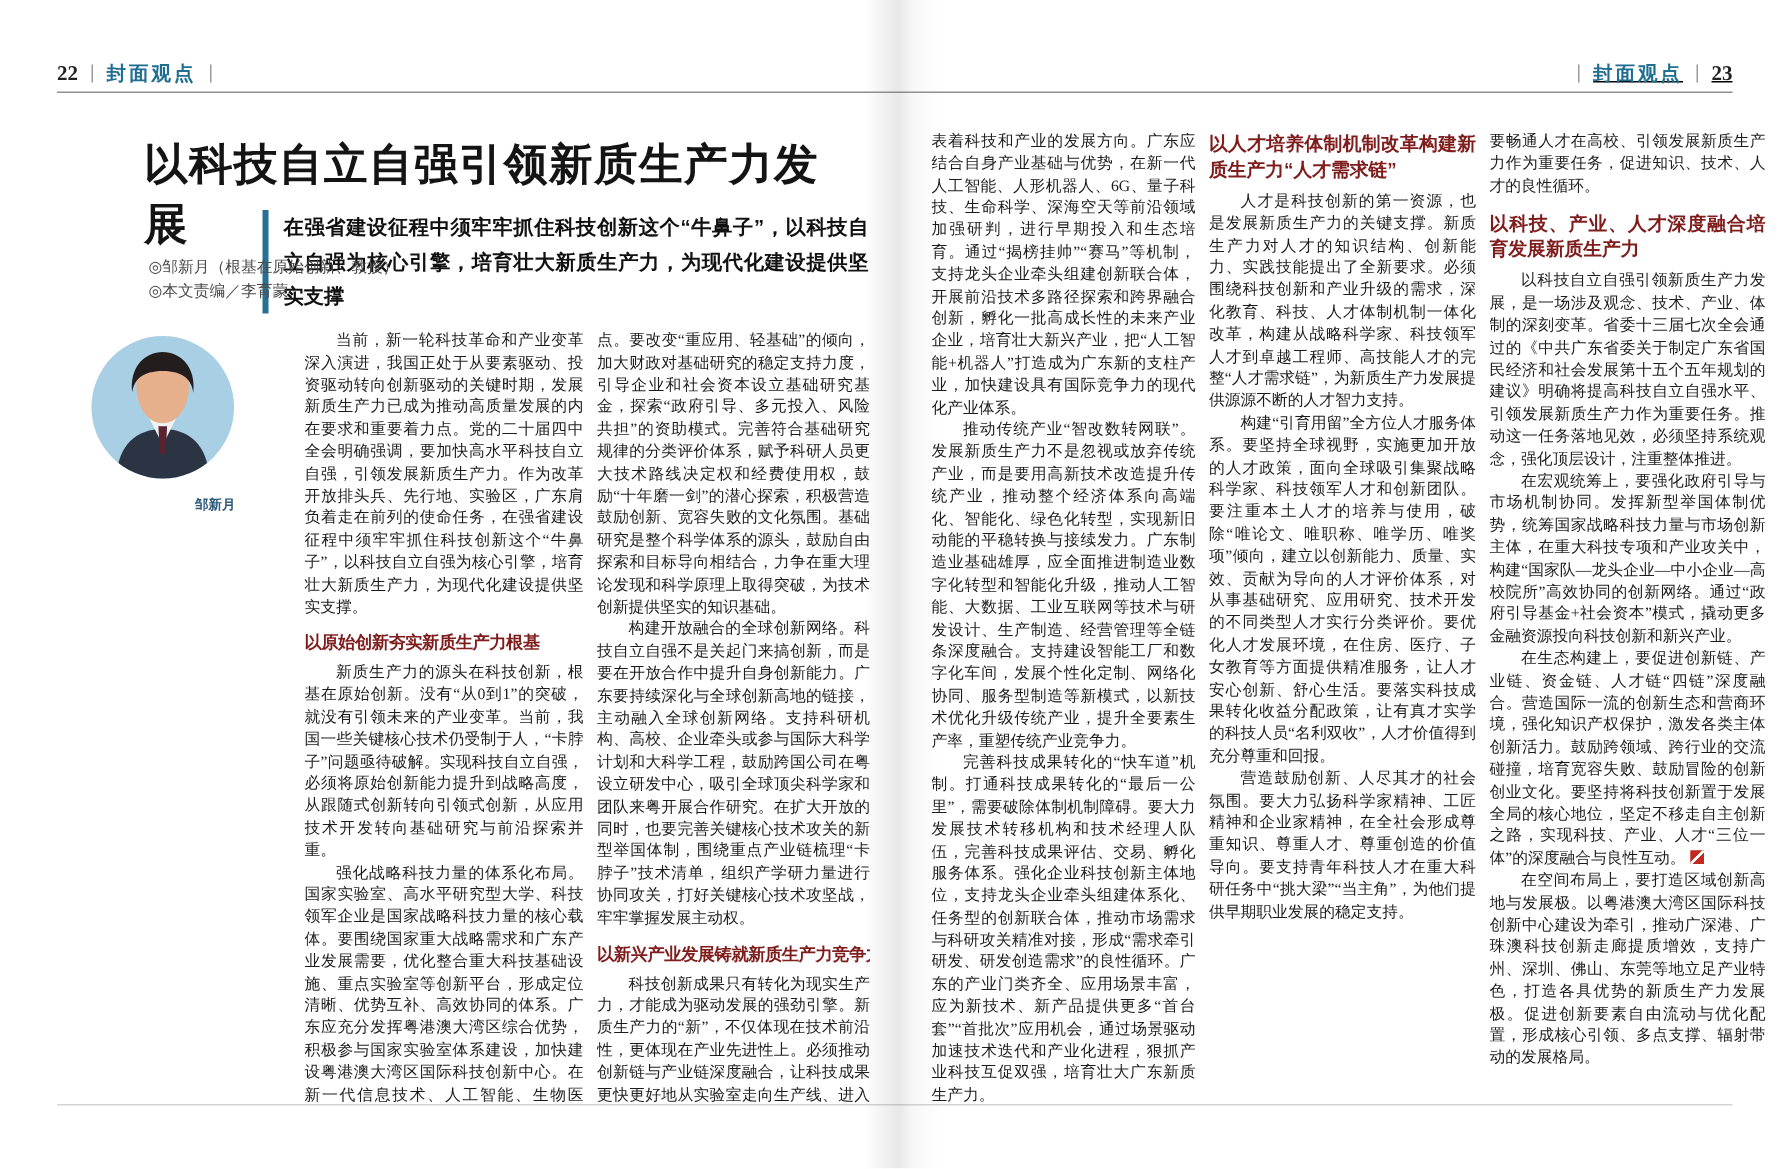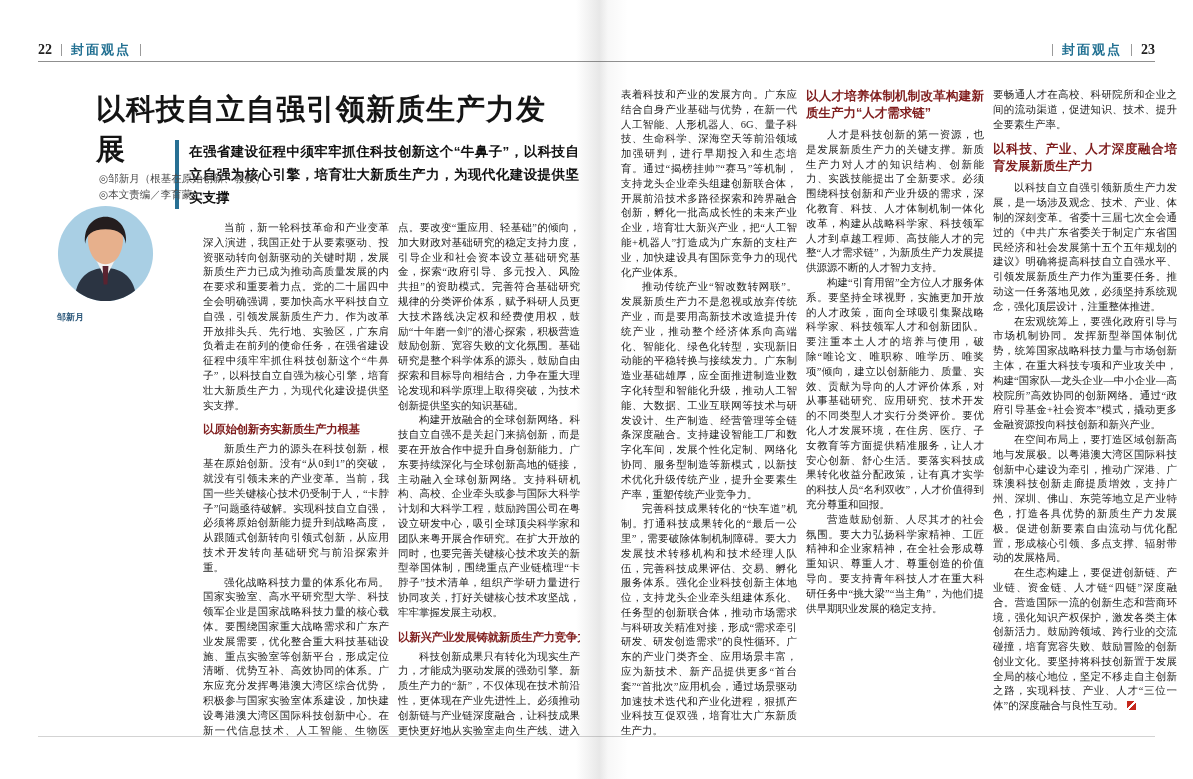--- a/index.html
+++ b/index.html
@@ -1,40 +1,40 @@
 <!DOCTYPE html>
 <html><head>
 <meta charset="utf-8">
 <style>
   html,body{margin:0;padding:0;background:#fff;}
   .spread{position:relative;width:1193px;height:779px;background:#ffffff;overflow:hidden;
           font-family:"Liberation Serif","DejaVu Serif",serif;border-radius:21px;}
   
   .page-header{position:absolute;top:40px;font-family:"Liberation Sans","DejaVu Sans",sans-serif;}
   .page-header.left{left:38px;}
-  .page-header.right{right:38px;text-align:right;}
+  .page-header.right{right:38px;text-align:right;text-decoration:underline;}
   .pg-num{font-family:"Liberation Serif","DejaVu Serif",serif;font-weight:700;font-size:14px;color:#222;}
   .sec-name{font-weight:700;font-size:13px;color:#206f91;letter-spacing:2px;}
   .vbar{display:inline-block;width:1px;height:12px;background:#9a9a9a;margin:0 9px;vertical-align:-2px;}
   .header-rule{position:absolute;left:38px;right:38px;top:61px;height:1px;background:#8f8f8f;}
   .bottom-rule{position:absolute;left:38px;right:38px;top:736px;height:1px;background:#d3d3d3;}
   .fold{position:absolute;top:0;bottom:0;left:576px;width:52px;pointer-events:none;
         background:linear-gradient(to right, rgba(255,255,255,0) 0%, rgba(110,110,110,0.16) 45%,
                    rgba(150,150,150,0.07) 62%, rgba(255,255,255,0) 100%);}
   
   .article-title{position:absolute;left:96px;top:90px;width:466px;margin:0;text-align:left;
                  font-weight:700;font-size:29px;letter-spacing:1px;color:#141414;}
   .standfirst{position:absolute;left:158px;top:140px;width:404px;display:flex;gap:10px;padding-left:17px;}
   .standfirst .bar{width:4px;background:#276f93;flex:0 0 4px;}
   .standfirst p{margin:0;font-family:"Liberation Sans","DejaVu Sans",sans-serif;
                 font-weight:700;font-size:13.5px;line-height:23px;color:#111;text-align:justify;}
   .bylines{position:absolute;left:99px;top:170px;font-family:"Liberation Sans","DejaVu Sans",sans-serif;
            font-size:10.5px;line-height:16px;color:#4a4a4a;}
   
-  .photo-strip{position:absolute;left:57px;top:205px;width:100px;text-align:left;}
+  .photo-strip{position:absolute;left:57px;top:223px;width:100px;text-align:right;}
   .photo-caption{margin-top:5px;font-family:"Liberation Sans","DejaVu Sans",sans-serif;
                  font-weight:700;font-size:9px;color:#2e5a7c;}
   
   .col{position:absolute;overflow:hidden;text-align:justify;color:#1c1c1c;
        font-size:10.5px;line-height:14.8px;}
   .col-0{left:203px;top:221px;width:186px;height:516px;}
   .col-1{left:398px;top:221px;width:182px;height:516px;}
   .col-2{left:621px;top:88px;width:176px;height:649px;}
   .col-3{left:806px;top:88px;width:178px;height:649px;}
   .col-4{left:993px;top:88px;width:184px;height:649px;}
@@ -109,22 +109,22 @@
       <p class="body-p">推动传统产业“智改数转网联”。发展新质生产力不是忽视或放弃传统产业，而是要用高新技术改造提升传统产业，推动整个经济体系向高端化、智能化、绿色化转型，实现新旧动能的平稳转换与接续发力。广东制造业基础雄厚，应全面推进制造业数字化转型和智能化升级，推动人工智能、大数据、工业互联网等技术与研发设计、生产制造、经营管理等全链条深度融合。支持建设智能工厂和数字化车间，发展个性化定制、网络化协同、服务型制造等新模式，以新技术优化升级传统产业，提升全要素生产率，重塑传统产业竞争力。</p>
       <p class="body-p">完善科技成果转化的“快车道”机制。打通科技成果转化的“最后一公里”，需要破除体制机制障碍。要大力发展技术转移机构和技术经理人队伍，完善科技成果评估、交易、孵化服务体系。强化企业科技创新主体地位，支持龙头企业牵头组建体系化、任务型的创新联合体，推动市场需求与科研攻关精准对接，形成“需求牵引研发、研发创造需求”的良性循环。广东的产业门类齐全、应用场景丰富，应为新技术、新产品提供更多“首台套”“首批次”应用机会，通过场景驱动加速技术迭代和产业化进程，狠抓产业科技互促双强，培育壮大广东新质生产力。</p>
     </div>
   <div class="col col-3">
       <h3 class="sec-head">以人才培养体制机制改革构建新质生产力“人才需求链”</h3>
       <p class="body-p">人才是科技创新的第一资源，也是发展新质生产力的关键支撑。新质生产力对人才的知识结构、创新能力、实践技能提出了全新要求。必须围绕科技创新和产业升级的需求，深化教育、科技、人才体制机制一体化改革，构建从战略科学家、科技领军人才到卓越工程师、高技能人才的完整“人才需求链”，为新质生产力发展提供源源不断的人才智力支持。</p>
       <p class="body-p">构建“引育用留”全方位人才服务体系。要坚持全球视野，实施更加开放的人才政策，面向全球吸引集聚战略科学家、科技领军人才和创新团队。要注重本土人才的培养与使用，破除“唯论文、唯职称、唯学历、唯奖项”倾向，建立以创新能力、质量、实效、贡献为导向的人才评价体系，对从事基础研究、应用研究、技术开发的不同类型人才实行分类评价。要优化人才发展环境，在住房、医疗、子女教育等方面提供精准服务，让人才安心创新、舒心生活。要落实科技成果转化收益分配政策，让有真才实学的科技人员“名利双收”，人才价值得到充分尊重和回报。</p>
       <p class="body-p">营造鼓励创新、人尽其才的社会氛围。要大力弘扬科学家精神、工匠精神和企业家精神，在全社会形成尊重知识、尊重人才、尊重创造的价值导向。要支持青年科技人才在重大科研任务中“挑大梁”“当主角”，为他们提供早期职业发展的稳定支持。</p>
     </div>
   <div class="col col-4">
-      <p class="body-p no-indent">要畅通人才在高校、科研院所和企业之间的流动渠道，促进知识、技术、提升全要素生产率。</p>
+      <p class="body-p no-indent">要畅通人才在高校、引领发展新质生产力作为重要任务，促进知识、技术、人才的良性循环。</p>
       <h3 class="sec-head">以科技、产业、人才深度融合培育发展新质生产力</h3>
       <p class="body-p">以科技自立自强引领新质生产力发展，是一场涉及观念、技术、产业、体制的深刻变革。省委十三届七次全会通过的《中共广东省委关于制定广东省国民经济和社会发展第十五个五年规划的建议》明确将提高科技自立自强水平、引领发展新质生产力作为重要任务。推动这一任务落地见效，必须坚持系统观念，强化顶层设计，注重整体推进。</p>
       <p class="body-p">在宏观统筹上，要强化政府引导与市场机制协同。发挥新型举国体制优势，统筹国家战略科技力量与市场创新主体，在重大科技专项和产业攻关中，构建“国家队—龙头企业—中小企业—高校院所”高效协同的创新网络。通过“政府引导基金+社会资本”模式，撬动更多金融资源投向科技创新和新兴产业。</p>
+      <p class="body-p">在生态构建上，要促进创新链、产业链、资金链、人才链“四链”深度融合。营造国际一流的创新生态和营商环境，强化知识产权保护，激发各类主体创新活力。鼓励跨领域、跨行业的交流碰撞，培育宽容失败、鼓励冒险的创新创业文化。要坚持将科技创新置于发展全局的核心地位，坚定不移走自主创新之路，实现科技、产业、人才“三位一体”的深度融合与良性互动。<span class="end-mark"></span></p>
       <p class="body-p">在空间布局上，要打造区域创新高地与发展极。以粤港澳大湾区国际科技创新中心建设为牵引，推动广深港、广珠澳科技创新走廊提质增效，支持广州、深圳、佛山、东莞等地立足产业特色，打造各具优势的新质生产力发展极。促进创新要素自由流动与优化配置，形成核心引领、多点支撑、辐射带动的发展格局。</p>
-      <p class="body-p">在生态构建上，要促进创新链、产业链、资金链、人才链“四链”深度融合。营造国际一流的创新生态和营商环境，强化知识产权保护，激发各类主体创新活力。鼓励跨领域、跨行业的交流碰撞，培育宽容失败、鼓励冒险的创新创业文化。要坚持将科技创新置于发展全局的核心地位，坚定不移走自主创新之路，实现科技、产业、人才“三位一体”的深度融合与良性互动。<span class="end-mark"></span></p>
     </div>
 
   <div class="fold"></div>
 </div>
 
 </body></html>

